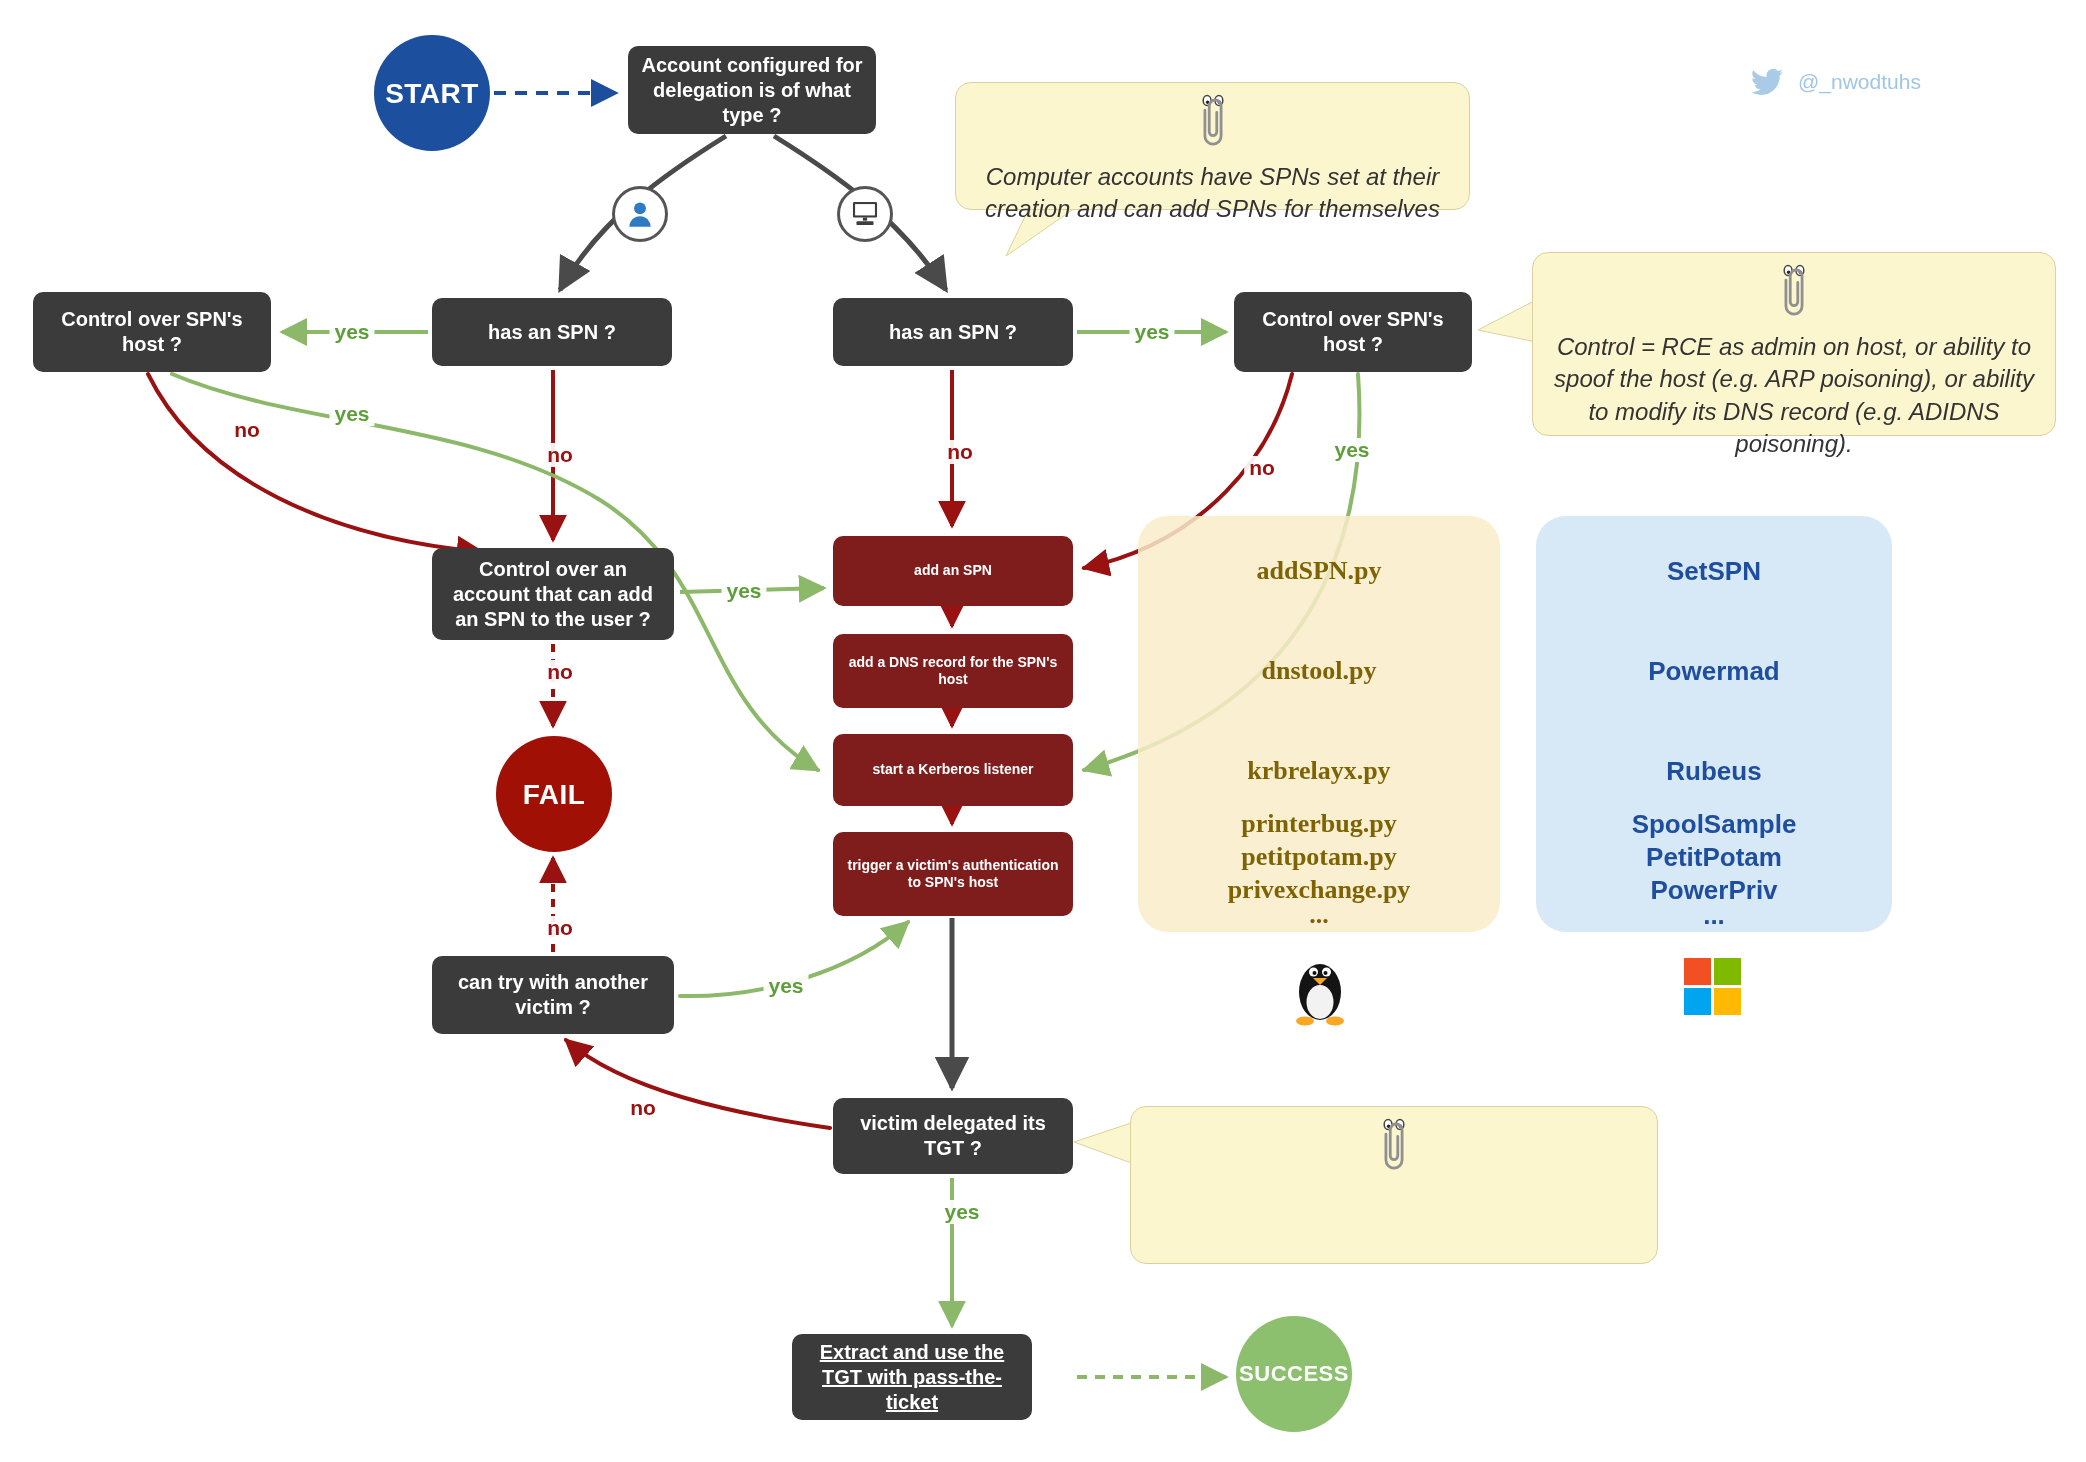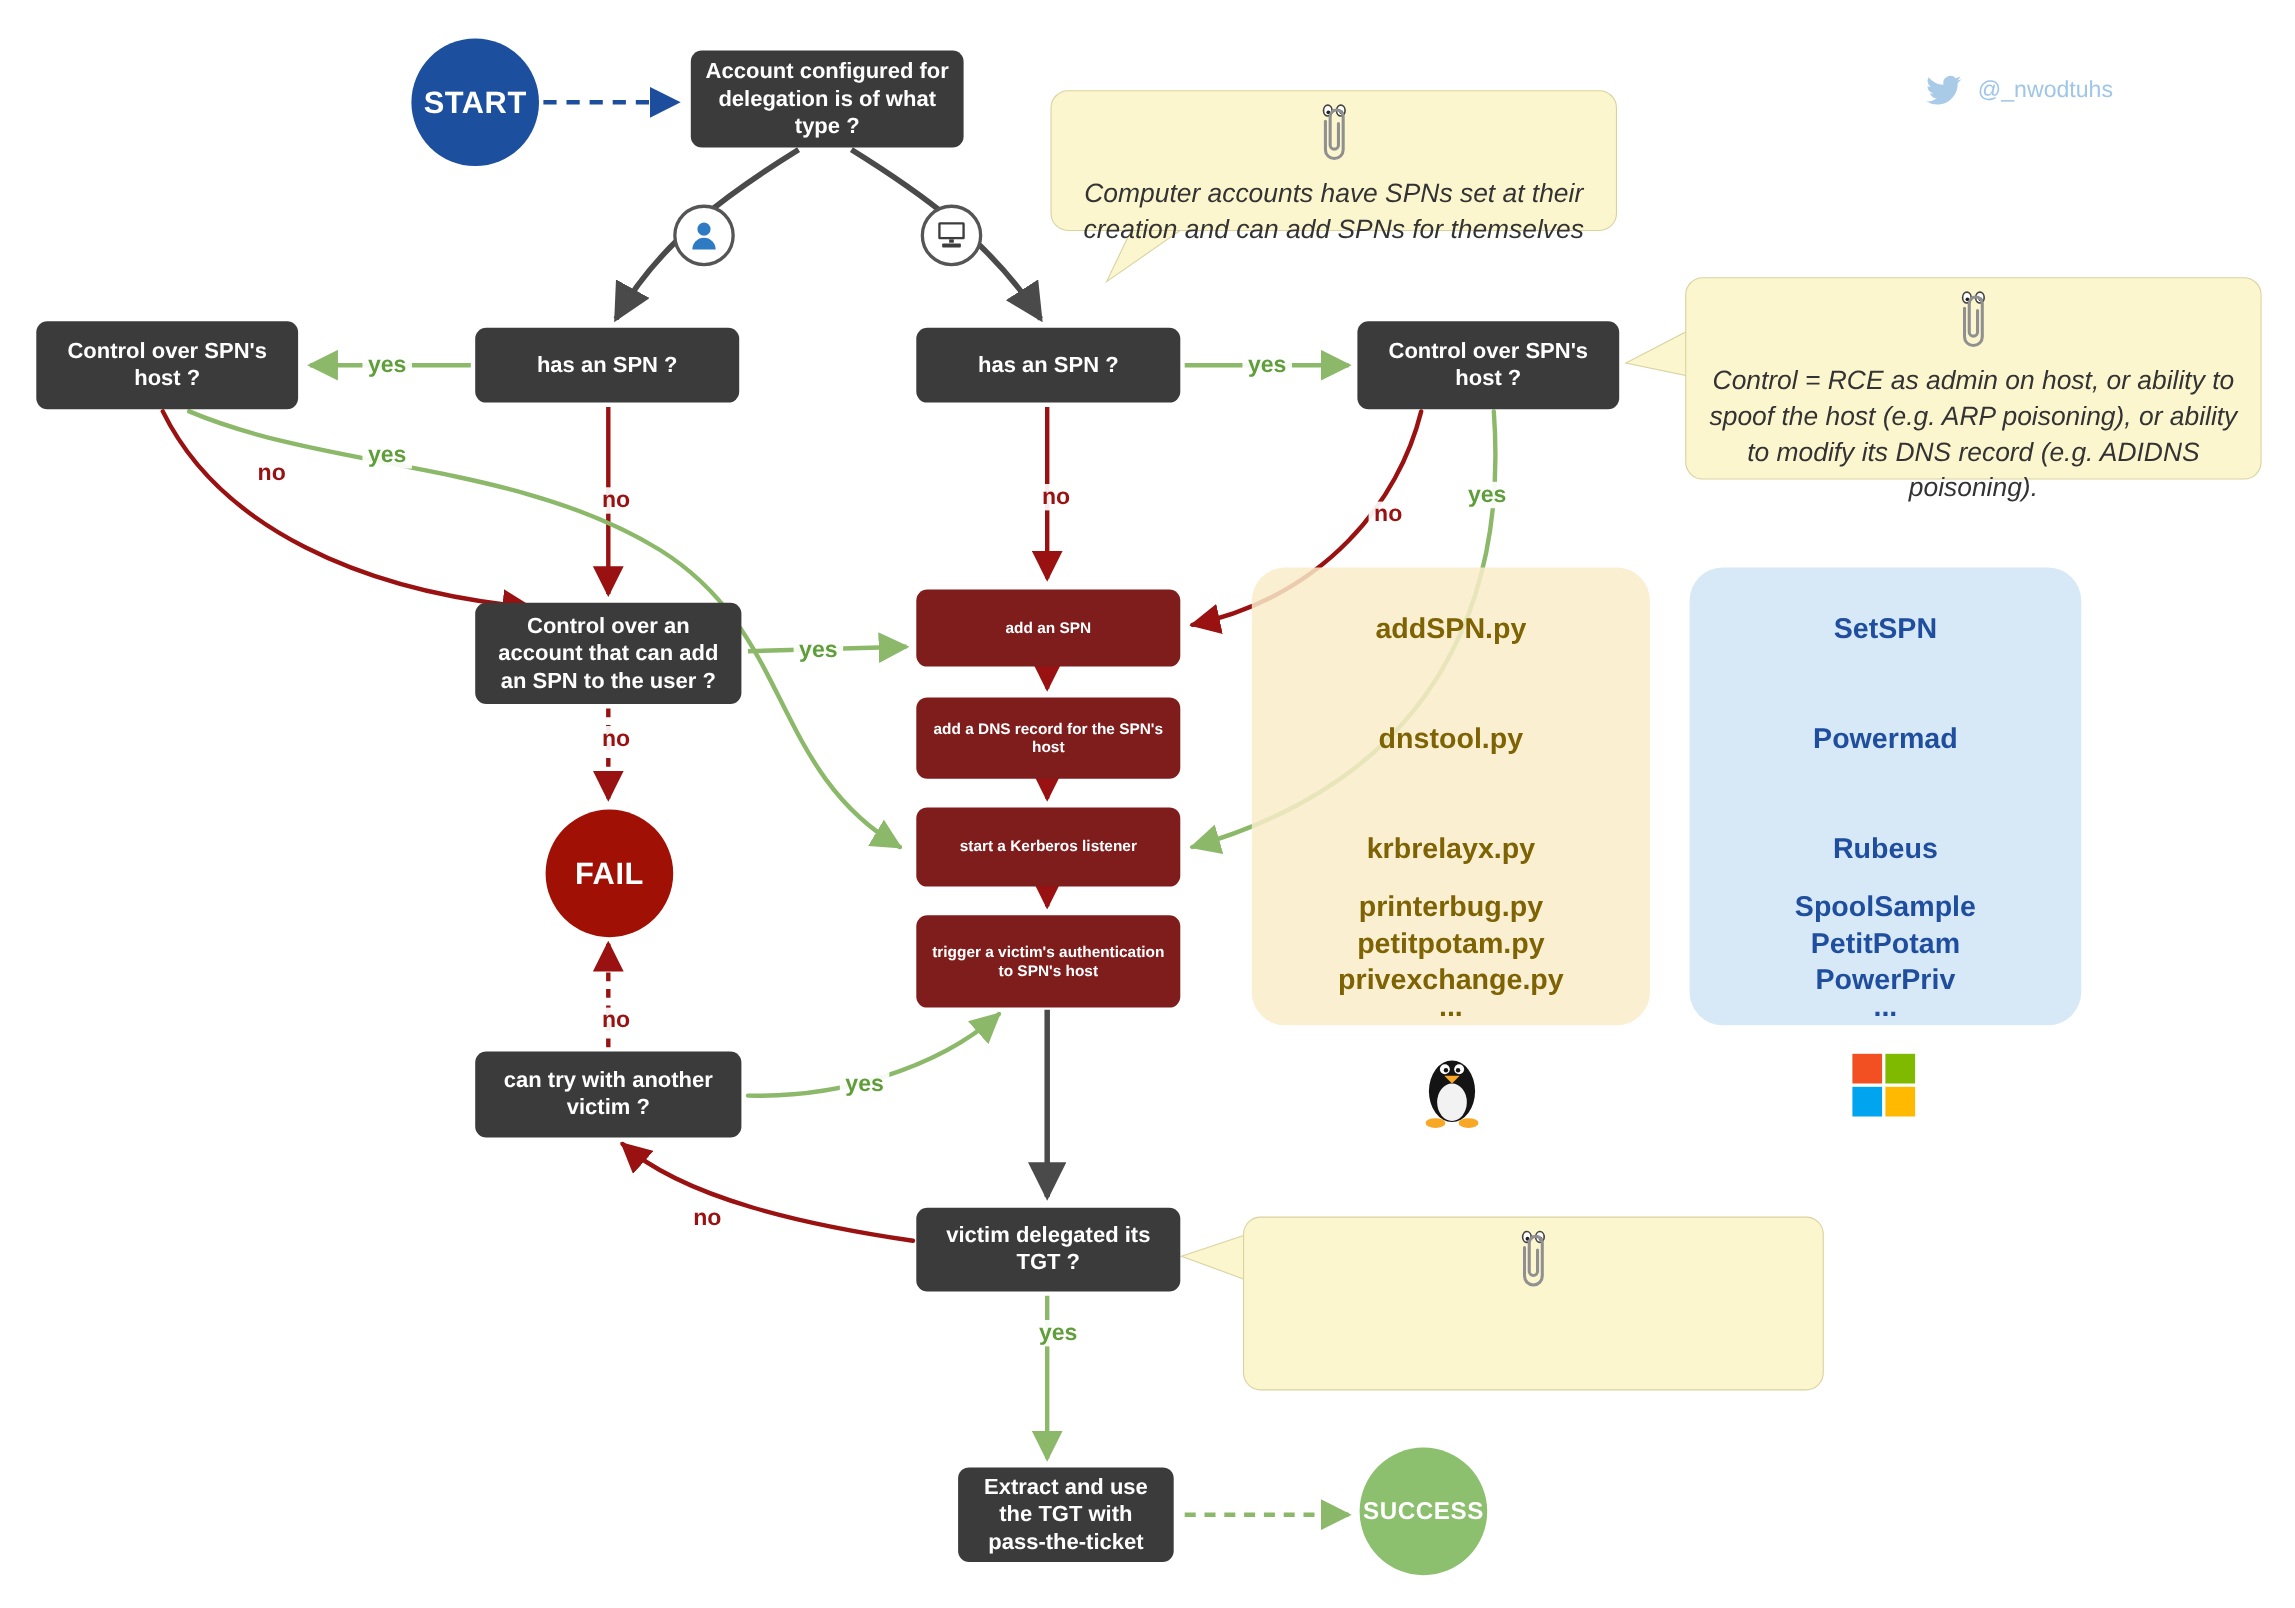--- a/index.html
+++ b/index.html
@@ -3,21 +3,21 @@
 <meta charset="utf-8">
 <style>
   * { margin:0; padding:0; box-sizing:border-box; }
   html,body { background:#ffffff; }
   body { font-family:"Liberation Sans", sans-serif; }
   #canvas { position:relative; width:2086px; height:1462px; background:#ffffff; overflow:hidden; }
 
   #edges { position:absolute; left:0; top:0; z-index:1; }
 
   .panel { position:absolute; z-index:2; border-radius:30px; }
-  .panel.linux { background:rgba(249,236,201,0.85); }
+  .panel.linux { background:rgba(249,236,201,0.85);font-family:Liberation Serif, serif; }
   .panel.windows { background:rgba(208,228,245,0.85); }
   .tool { position:absolute; width:100%; text-align:center; font-weight:bold; font-size:26px; }
   .panel.linux .tool { color:#7e6305; }
   .panel.windows .tool { color:#1f4e9e; }
 
   .node { position:absolute; z-index:3; display:flex; align-items:center; justify-content:center;
           text-align:center; color:#ffffff; font-weight:bold; border-radius:10px;
           padding:6px 10px; line-height:1.25; }
   .node.dark  { background:#3b3b3b; font-size:20px; }
   .node.redbox{ background:#7f1d1d; font-size:14px; }
@@ -181,21 +181,21 @@
   <div class="node redbox" style="left:833px; top:634px; width:240px; height:74px;">add a DNS record for the SPN's host</div>
   <div class="node redbox" style="left:833px; top:734px; width:240px; height:72px;">start a Kerberos listener</div>
   <div class="node redbox" style="left:833px; top:832px; width:240px; height:84px;">trigger a victim's authentication to SPN's host</div>
 
   <div class="node circle fail" style="left:496px; top:736px; width:116px; height:116px;">FAIL</div>
 
   <div class="node dark" style="left:432px; top:956px; width:242px; height:78px;">can try with another victim ?</div>
 
   <div class="node dark" style="left:833px; top:1098px; width:240px; height:76px;">victim delegated its TGT ?</div>
 
-  <div class="node dark" style="left:871px; top:1334px; width:196px; height:86px;">Extract and use the TGT with pass-the-ticket</div>
+  <div class="node dark" style="left:792px; top:1334px; width:240px; height:86px;text-decoration:underline;">Extract and use the TGT with pass-the-ticket</div>
 
   <div class="node circle success" style="left:1236px; top:1316px; width:116px; height:116px;">SUCCESS</div>
 
   <div class="note" style="left:955px; top:82px; width:515px; height:128px;">
     <svg class="clip" viewBox="0 0 31 52" width="34" height="56">
         <use href="#clippy"></use>
       </svg>
     <div class="txt">Computer accounts have SPNs set at their creation and can add SPNs for themselves</div>
   </div>
 

